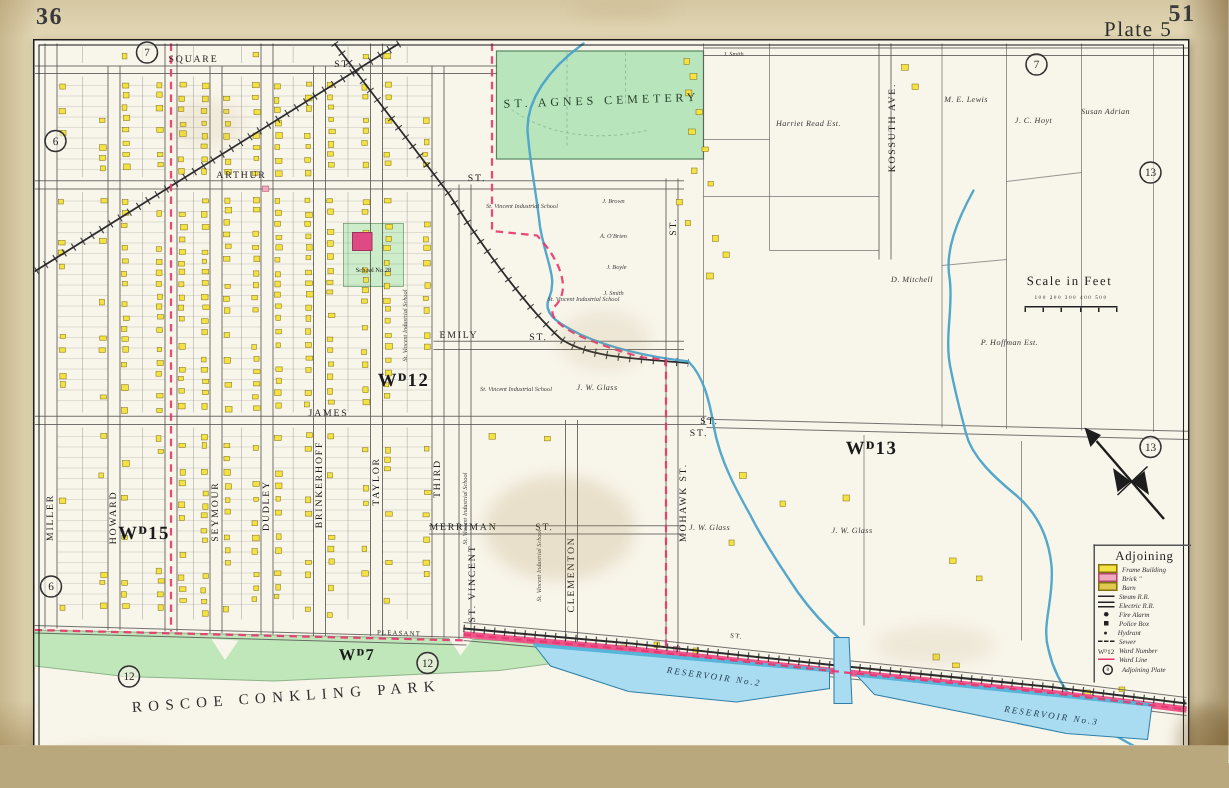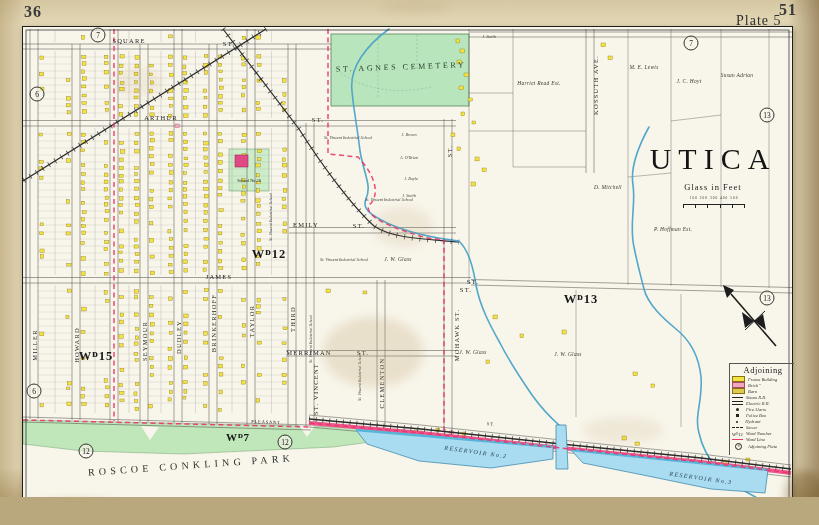--- a/index.html
+++ b/index.html
@@ -892,22 +892,21 @@
         <line x1="708" y1="267" x2="753" y2="319" stroke="#1d1d1d" stroke-width="1.6"></line>
         <polygon points="700,258 711,263 704,271" fill="#1d1d1d"></polygon>
         <line x1="722" y1="303" x2="742" y2="284" stroke="#1d1d1d" stroke-width="1"></line>
         <polygon points="719,285 731,294 722,301" fill="#1d1d1d"></polygon>
         <polygon points="743,303 731,294 740,287" fill="#1d1d1d"></polygon>
       </g>
       <rect x="3" y="3" width="763" height="470" fill="none" stroke="#222" stroke-width="0.7"></rect>
     </svg>
 
     <div id="labels">
-      <div class="lbl" id="utica">UTICA</div>
-      <div class="lbl" id="scalelbl">Glass in Feet</div>
+      <div class="lbl" id="scalelbl">Scale in Feet</div>
       <div class="lbl" id="scaleticks">100 200 300 400 500</div>
       <div id="scalebar">
         <i style="left:0"></i>
           <i style="left:12px"></i>
           <i style="left:24px"></i>
           <i style="left:37px"></i>
           <i style="left:49px"></i>
           <i style="left:61px"></i>
       </div>
       <div id="legend">

